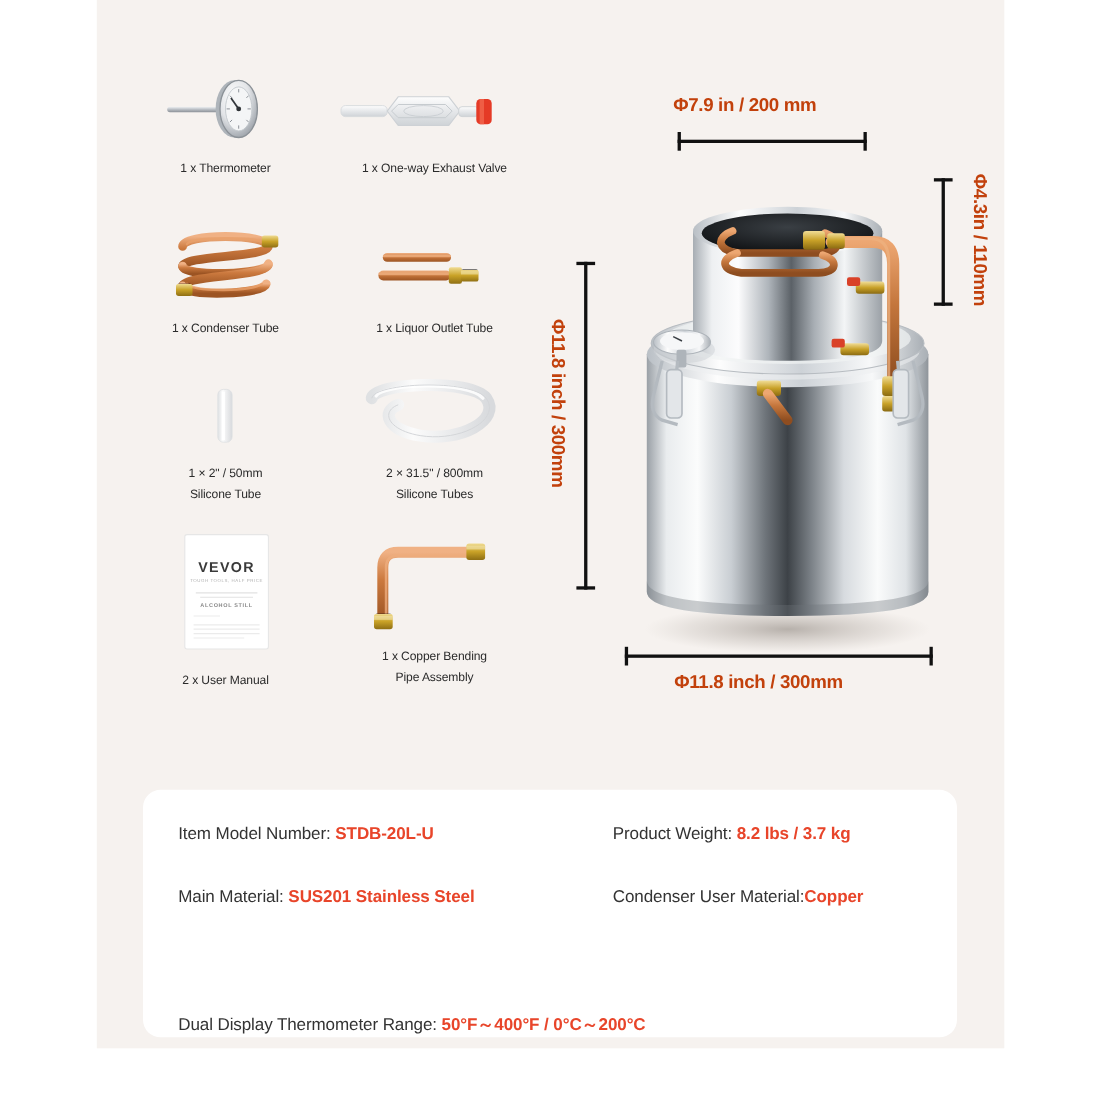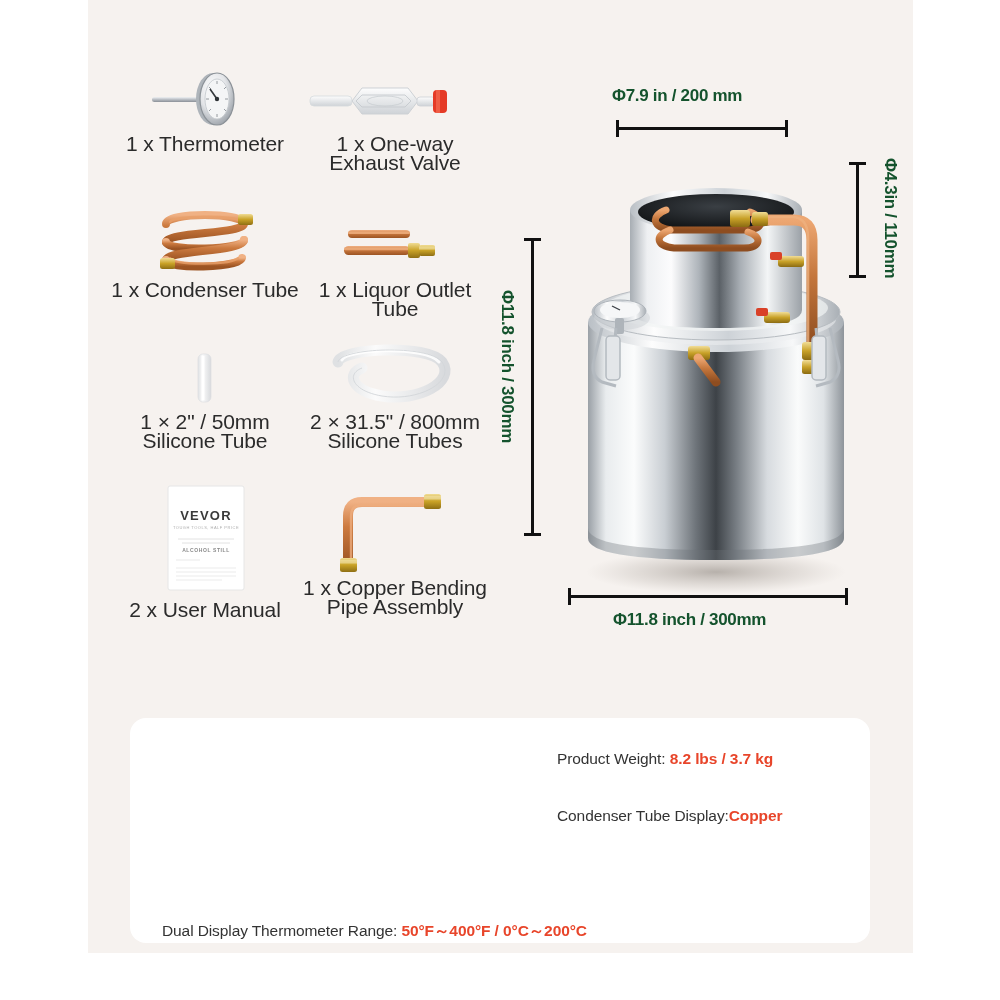--- a/index.html
+++ b/index.html
@@ -32,34 +32,34 @@
     position: absolute;
     text-align: center;
     width: 190px;
   }
   .part-art {
     position: relative;
     width: 190px;
     display: block;
   }
   .part-label {
-    font-size: 21px;
+    font-size: 11px;
     line-height: 19px;
     color: #2b2b2b;
     letter-spacing: -0.1px;
     white-space: pre-line;
-    margin-top: 0;
+    margin-top: 10px;
   }
 
   
   .dim-label {
     position: absolute;
     font-size: 17px;
     font-weight: bold;
-    color: #14532d;
+    color: #c2410c;
     letter-spacing: -0.3px;
     white-space: nowrap;
   }
   .dim-label.vert {
     writing-mode: vertical-rl;
   }
   .dim-line-h {
     position: absolute;
     height: 3px;
     background: #111;
@@ -436,29 +436,35 @@
 <div class="cap-h" style="left:524px; top:238px;"></div>
 <div class="cap-h" style="left:524px; top:533px;"></div>
 
 <div class="dim-line-h" style="left:568px; top:595px; width:280px;"></div>
 <div class="cap-v" style="left:568px; top:588px;"></div>
 <div class="cap-v" style="left:845px; top:588px;"></div>
 <div class="dim-label" style="left:613px; top:610px;">Φ11.8 inch / 300mm</div>
 
 <div id="spec-card">
 
-
+  <div class="spec-row" style="left:32px; top:32px;">
+    <span>Item Model Number: </span><span class="spec-val">STDB-20L-U</span>
+  </div>
+
+  <div class="spec-row" style="left:32px; top:89px;">
+    <span>Main Material: </span><span class="spec-val">SUS201 Stainless Steel</span>
+  </div>
 
 
   <div class="spec-row" style="left:32px; top:203px;">
     <span>Dual Display Thermometer Range: </span><span class="spec-val">50°F～400°F / 0°C～200°C</span>
   </div>
 
   <div class="spec-row" style="left:427px; top:32px;">
     <span>Product Weight: </span><span class="spec-val">8.2 lbs / 3.7 kg</span>
   </div>
 
   <div class="spec-row" style="left:427px; top:89px;">
-    <span>Condenser Tube Display:</span><span class="spec-val">Copper</span>
+    <span>Condenser User Material:</span><span class="spec-val">Copper</span>
   </div>
 </div>
 
 </div>
 
 </body></html>

